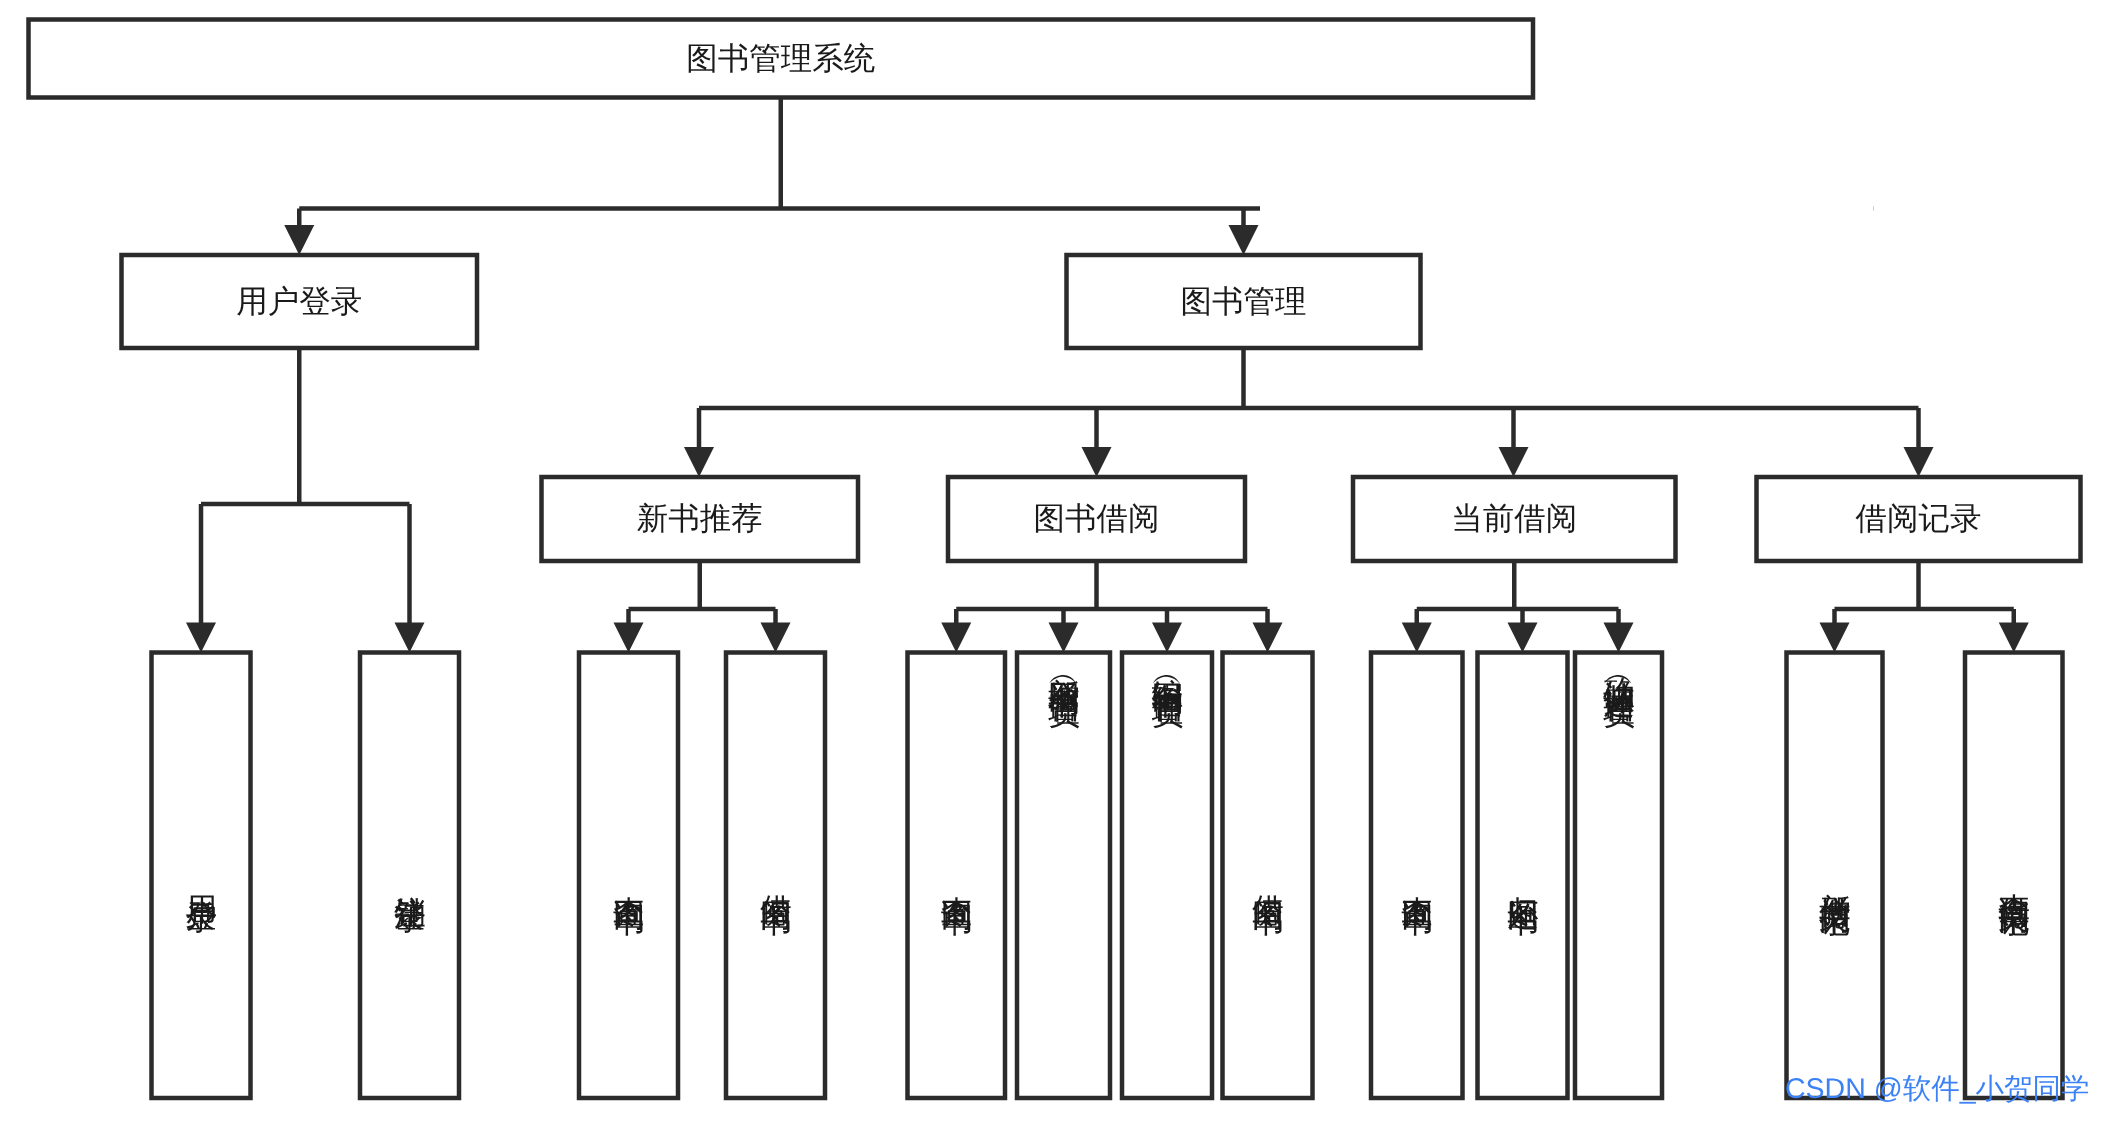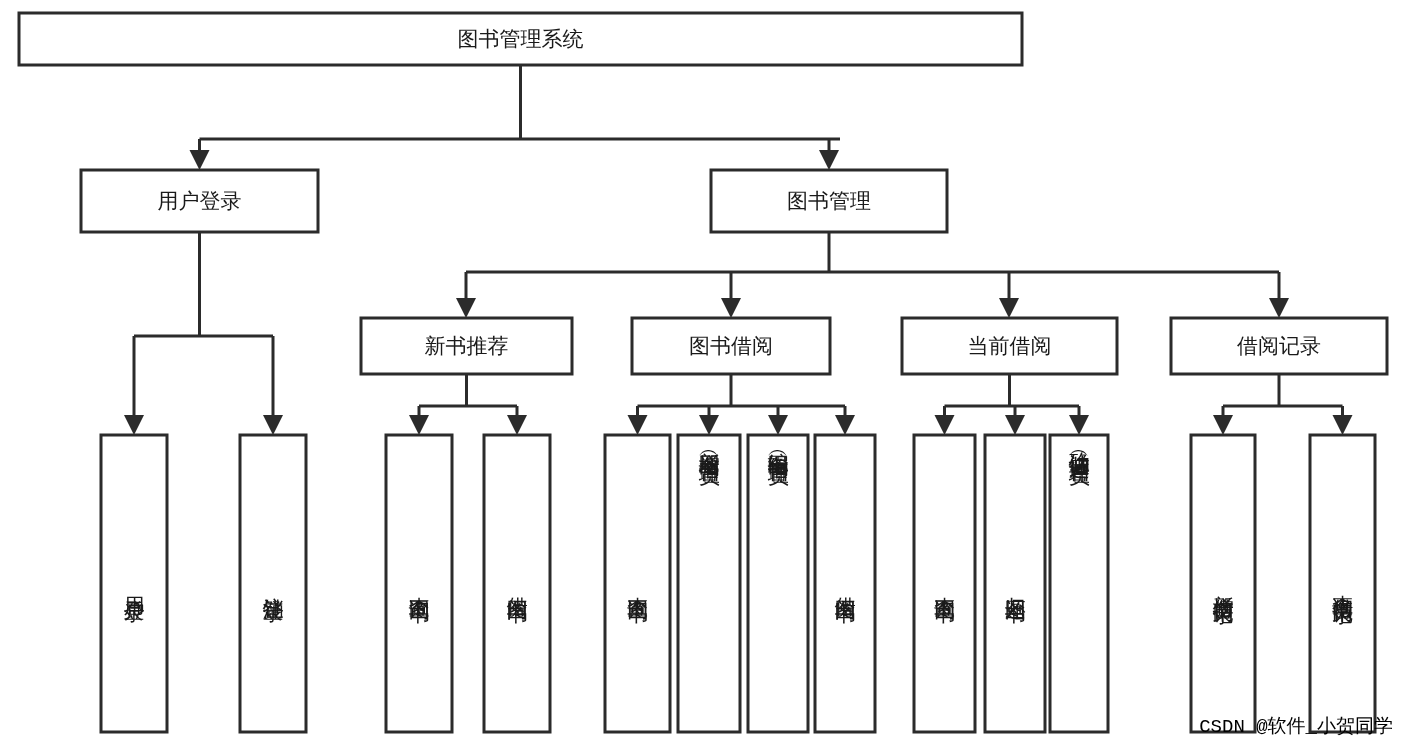--- a/index.html
+++ b/index.html
@@ -63,23 +63,23 @@
     line-height: 1.08;
     color: #1a1a1a;
     letter-spacing: 2px;
     white-space: nowrap;
     text-align: center;
   }
   .watermark {
     position: absolute;
     right: 12px;
     bottom: 8px;
-    font-family: Liberation Mono, monospace;
+    font-family: Liberation Sans, sans-serif;
     font-size: 19px;
-    color: #000000;
+    color: #3b82f6;
     white-space: nowrap;
     pointer-events: none;
   }
 </style>
 </head>
 <body>
 
 <div id="diagram-root">
 
   <svg id="flowchart" viewBox="0 0 1405 747">

